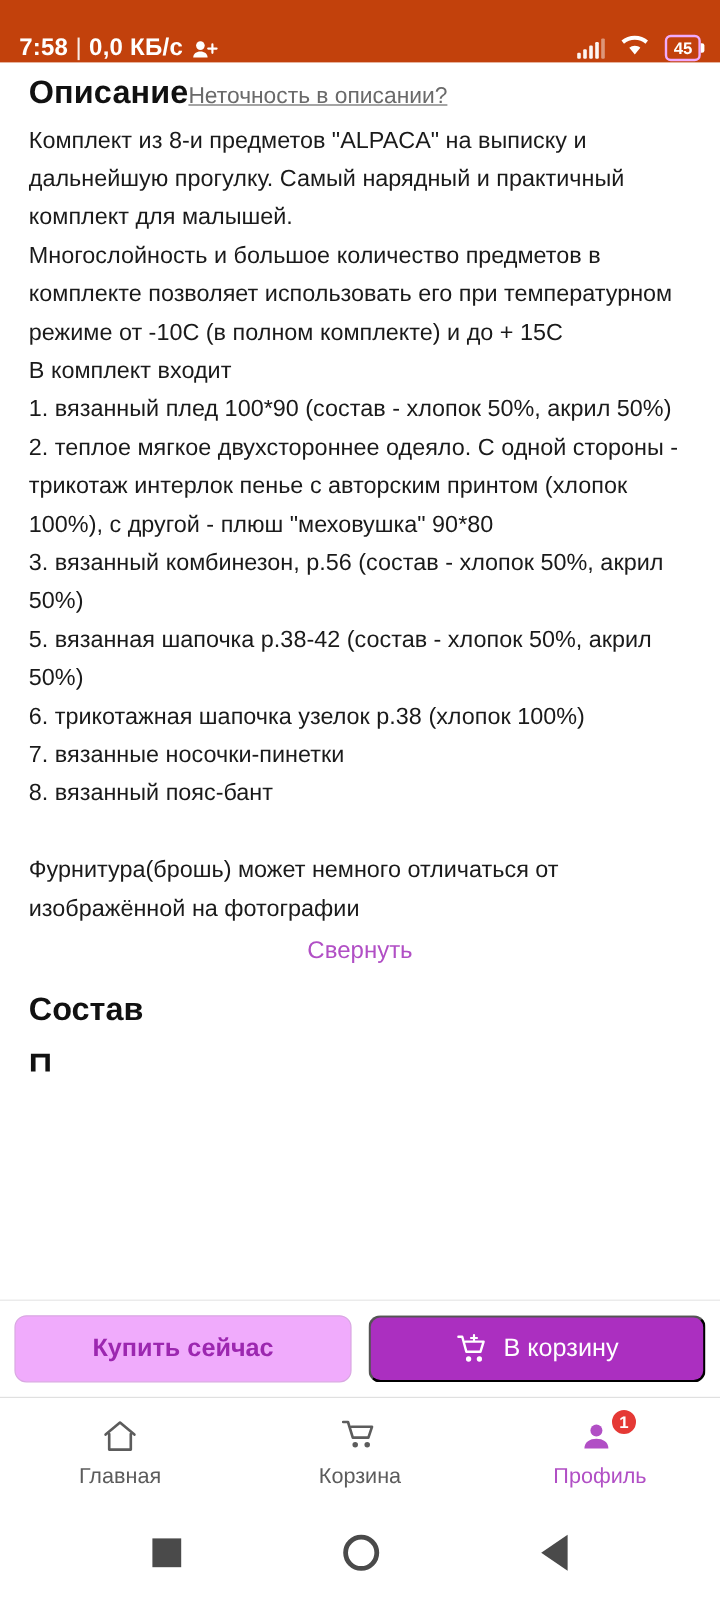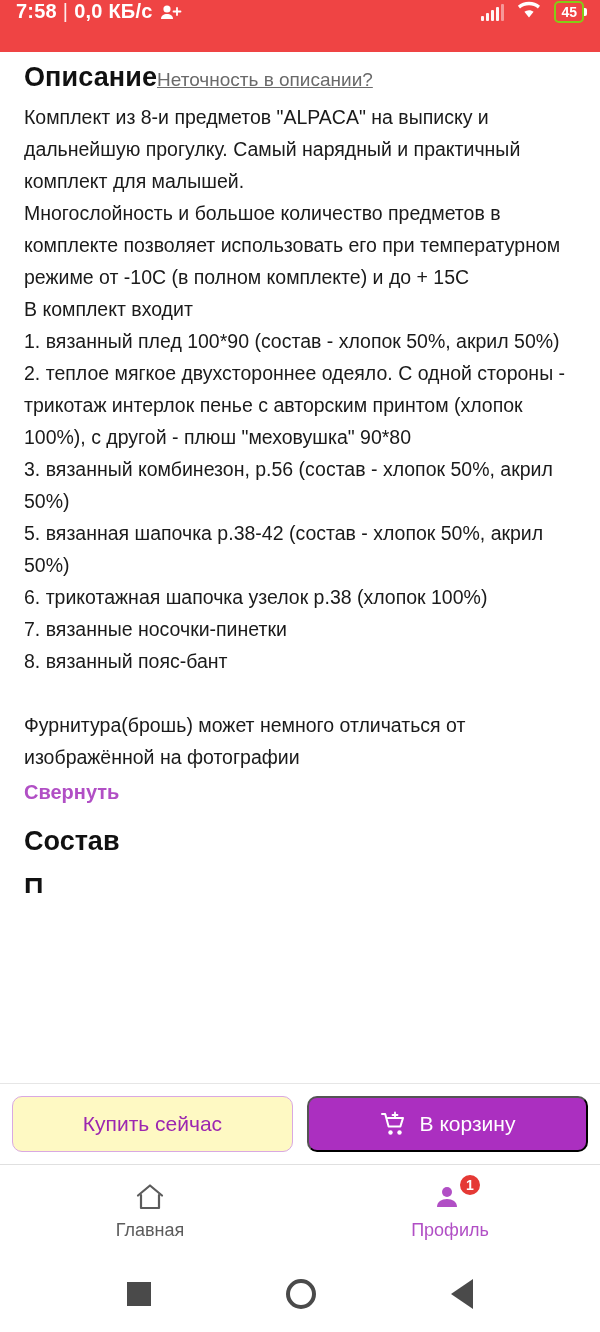--- a/index.html
+++ b/index.html
@@ -15,24 +15,24 @@
     width: 600px;
     height: 1332px;
     display: flex;
     flex-direction: column;
     background: #ffffff;
   }
 
   
   .statusbar {
     height: 52px;
-    background: #ef4444;
+    background: #c2410c;
     color: #ffffff;
     display: flex;
-    align-items: flex-start;
+    align-items: flex-end;
     justify-content: space-between;
     padding: 0 16px;
     flex: none;
   }
   .status-left {
     display: flex;
     align-items: center;
     font-size: 20px;
     font-weight: 600;
     letter-spacing: 0.2px;
@@ -50,21 +50,21 @@
     gap: 12px;
   }
   .sig-bars { display: flex; align-items: flex-end; gap: 2px; height: 18px; }
   .sig-bars i { display: block; width: 3px; background: #ffffff; border-radius: 1px; opacity: 0.95; }
   .sig-bars i:nth-child(1){ height: 5px; }
   .sig-bars i:nth-child(2){ height: 8px; }
   .sig-bars i:nth-child(3){ height: 11px; }
   .sig-bars i:nth-child(4){ height: 14px; }
   .sig-bars i:nth-child(5){ height: 17px; opacity: .45; }
   .battery {
-    border: 2px solid #84cc16;
+    border: 2px solid #f0abfc;
     border-radius: 5px;
     padding: 1px 5px;
     font-size: 14px;
     font-weight: 600;
     line-height: 16px;
     position: relative;
   }
   .battery::after {
     content: "";
     position: absolute;
@@ -100,23 +100,22 @@
   }
   .desc {
     margin-top: 8px;
     font-size: 19.5px;
     line-height: 32px;
     color: #1a1a1a;
   }
   .desc p { margin: 0; }
   .desc p.blank { height: 32px; }
   .collapse-row {
-    text-align: left;
+    text-align: center;
     margin-top: 8px;
-    font-weight: bold;
   }
   .collapse-link {
     color: #b14fc5;
     font-size: 20px;
   }
   h2.section-title-2 {
     font-size: 27px;
     font-weight: 700;
     color: #111111;
     margin-top: 22px;
@@ -151,22 +150,23 @@
     font-size: 21px;
     display: flex;
     align-items: center;
     justify-content: center;
     gap: 12px;
     cursor: pointer;
   }
   .btn-buy-now {
     flex: 1 1 50%;
     border: 1.5px solid #d9a8e2;
-    background: #fef9c3;
+    background: #f0abfc;
     color: #9c27b0;
+    font-weight: bold;
   }
   .btn-cart {
     flex: 1 1 50%;
     background: #ab2fc0;
     color: #ffffff;
     font-weight: 500;
   }
   .cart-glyph { display: inline-flex; }
 
   
@@ -322,20 +322,30 @@
       <span class="nav-icon">
         <svg width="32" height="30" viewBox="0 0 32 30" fill="none" aria-hidden="true">
           <path d="M4 13.5L16 3.5l12 10" stroke="#5c5c5c" stroke-width="2.2" stroke-linecap="round" stroke-linejoin="round"></path>
           <path d="M7 13v13h18V13" stroke="#5c5c5c" stroke-width="2.2" stroke-linecap="round" stroke-linejoin="round"></path>
         </svg>
       </span>
       <span>Главная</span>
     </div>
 
 
+    <div class="nav-item">
+      <span class="nav-icon">
+        <svg width="32" height="30" viewBox="0 0 32 30" fill="none" aria-hidden="true">
+          <path d="M2 3h4l4 13h13l3-9H9" stroke="#5c5c5c" stroke-width="2.2" stroke-linecap="round" stroke-linejoin="round"></path>
+          <circle cx="12" cy="22" r="2.3" fill="#5c5c5c"></circle>
+          <circle cx="22" cy="22" r="2.3" fill="#5c5c5c"></circle>
+        </svg>
+      </span>
+      <span>Корзина</span>
+    </div>
 
     <div class="nav-item active">
       <span class="nav-icon">
         <svg width="34" height="30" viewBox="0 0 34 30" fill="none" aria-hidden="true">
           <circle cx="14" cy="10" r="5" fill="#b14fc5"></circle>
           <path d="M4 25c0-5.2 4.5-8 10-8s10 2.8 10 8z" fill="#b14fc5"></path>
         </svg>
       </span>
       <span class="badge">1</span>
       <span>Профиль</span>

